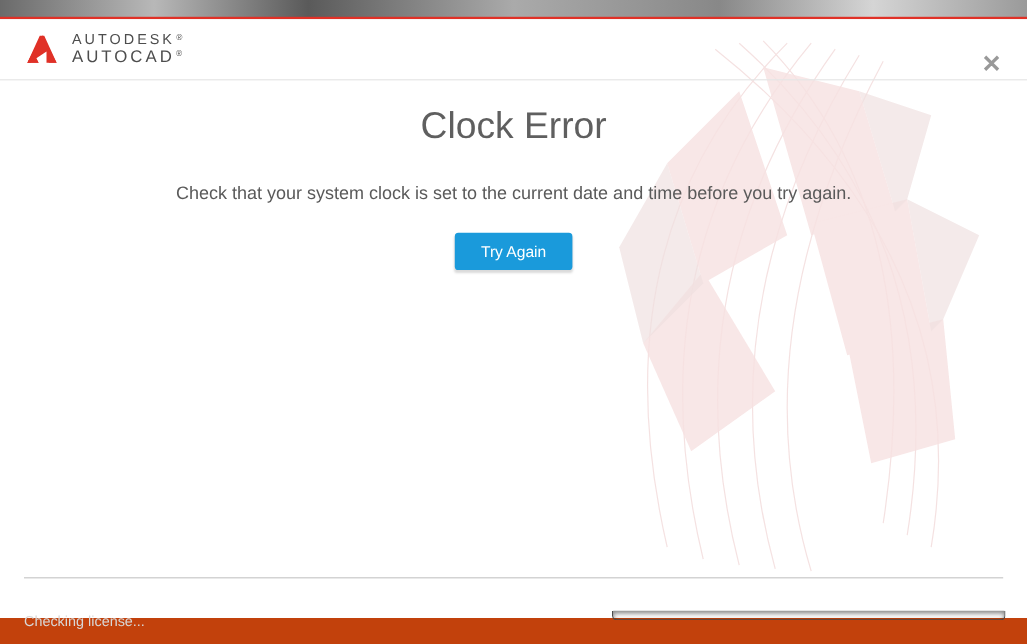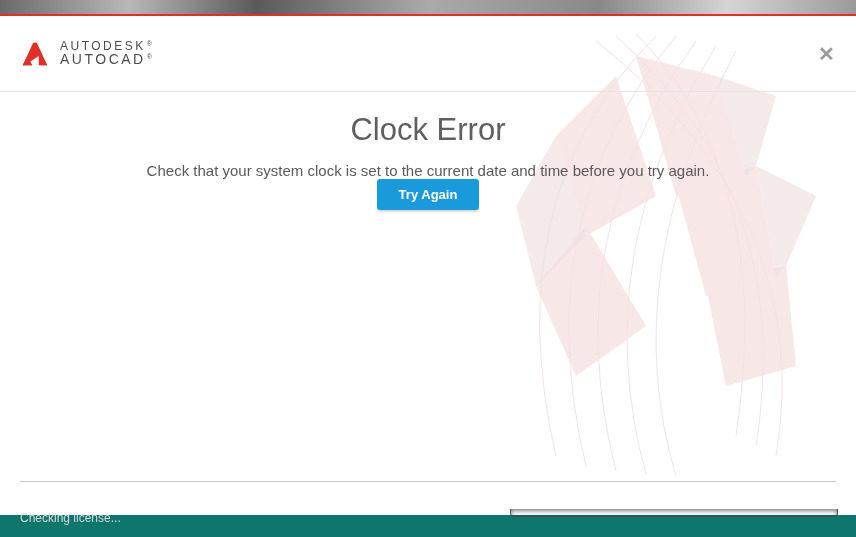--- a/index.html
+++ b/index.html
@@ -40,21 +40,21 @@
   right: -80px;
   top: -20px;
   width: 560px;
   height: 560px;
   opacity: 0.13;
   pointer-events: none;
   z-index: 0;
 }
 .header {
   position: relative;
-  height: 76px;
+  height: 51px;
   border-bottom: 1px solid #e5e5e5;
   display: flex;
   align-items: center;
   padding: 0 20px;
   z-index: 2;
 }
 .logo-block {
   display: flex;
   align-items: center;
   gap: 10px;
@@ -113,54 +113,55 @@
 .content {
   position: relative;
   z-index: 2;
   text-align: center;
   padding-top: 20px;
 }
 .error-title {
   font-size: 31px;
   color: #5f5f5f;
   font-weight: 400;
-  margin-bottom: 14px;
+  margin-bottom: 30px;
 }
 .error-message {
   font-size: 15px;
   color: #5a5a5a;
 }
 .try-again-btn {
   display: inline-block;
   background: #1a9adb;
   color: #fff;
   font-size: 13px;
-  font-weight: bold;
+  font-weight: normal;
   padding: 8px 22px;
   border: none;
   border-radius: 3px;
   cursor: pointer;
   box-shadow: 0 2px 2px rgba(0,0,0,0.15);
+  margin-top: 24px;
 }
 .divider {
   position: absolute;
   left: 20px;
   right: 20px;
   bottom: 34px;
   height: 1px;
   background: #c9c9c9;
   z-index: 2;
 }
 .footer {
   position: absolute;
   bottom: 0;
   left: 0;
   right: 0;
   height: 22px;
-  background: #0f766e;
+  background: #c2410c;
   z-index: 3;
 }
 .footer-text {
   position: absolute;
   left: 20px;
   top: -4px;
   color: #d8d8d8;
   font-size: 12px;
 }
 .footer-slot {

